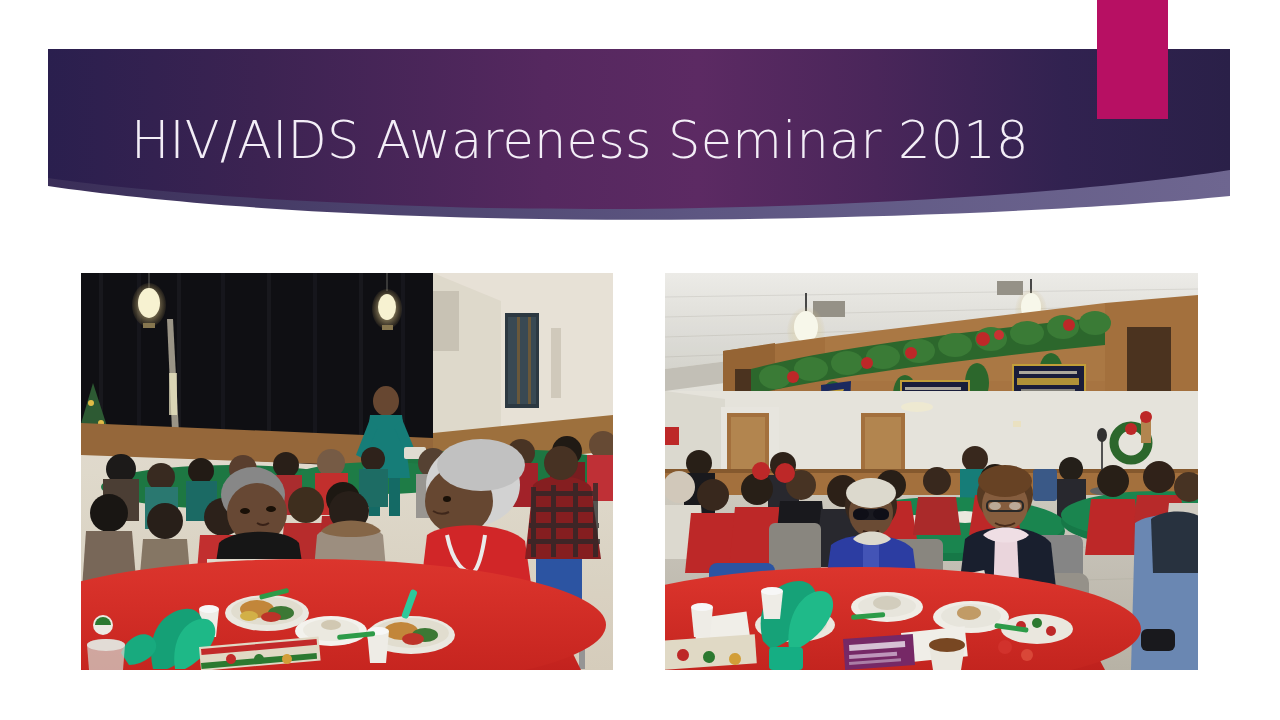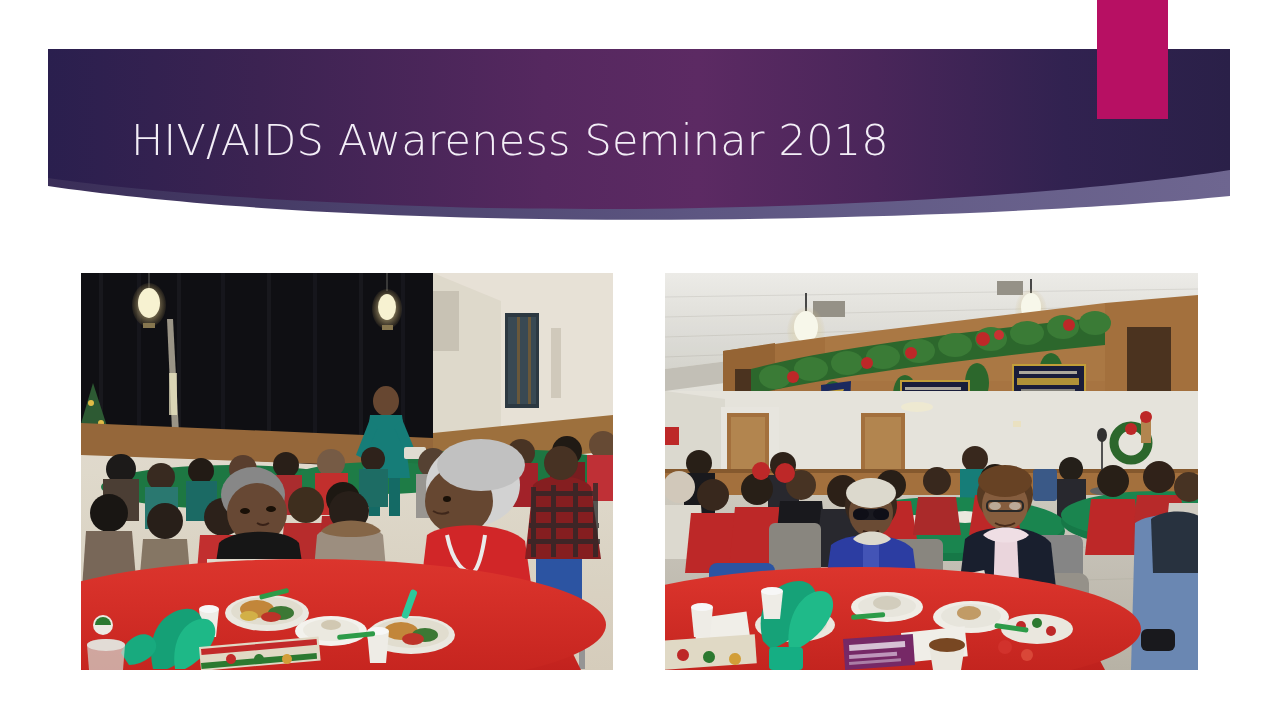--- a/index.html
+++ b/index.html
@@ -46,21 +46,21 @@
     position: absolute;
     left: 131px;
     top: 108px;
     width: 950px;
     height: 64px;
     display: flex;
     align-items: center;
   }
   #slide-title {
     font-family: "DejaVu Sans", sans-serif;
-    font-size: 43px;
+    font-size: 51px;
     font-weight: 300;
     letter-spacing: 0.2px;
     color: #f3eef7;
     white-space: nowrap;
     line-height: 1.0;
   }
 
   
   .photo {
     position: absolute;

